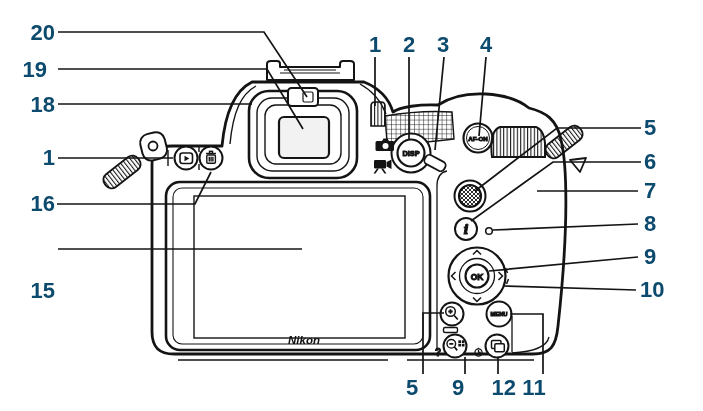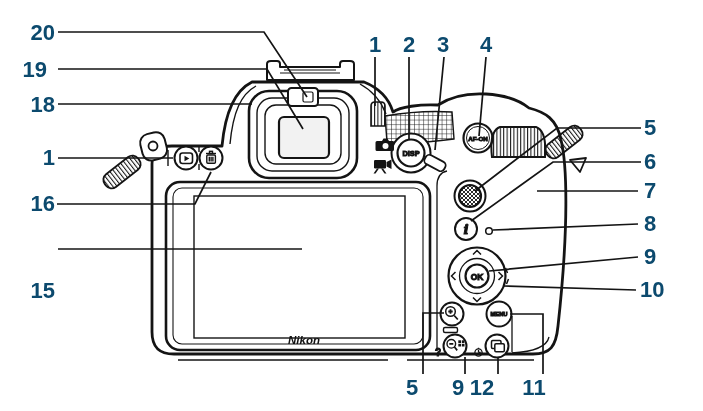--- a/index.html
+++ b/index.html
@@ -191,21 +191,21 @@
 <div class="num top" style="left:393px;top:33px;">2</div>
 <div class="num top" style="left:427px;top:33px;">3</div>
 <div class="num top" style="left:470px;top:33px;">4</div>
 <div class="num" style="left:644px;top:116px;">5</div>
 <div class="num" style="left:644px;top:150px;">6</div>
 <div class="num" style="left:644px;top:179px;">7</div>
 <div class="num" style="left:644px;top:212px;">8</div>
 <div class="num" style="left:644px;top:245px;">9</div>
 <div class="num" style="left:640px;top:278px;">10</div>
 <div class="num bottom" style="left:500px;top:376px;margin-left:16px;">11</div>
-<div class="num bottom" style="left:464px;top:376px;">12</div>
+<div class="num bottom" style="left:480px;top:376px;text-align:right;">12</div>
 <div class="num bottom" style="left:440px;top:376px;">9</div>
 <div class="num bottom" style="left:394px;top:376px;">5</div>
 <div class="num left" style="left:13px;top:235px;margin-top:44px;">15</div>
 <div class="num left" style="left:13px;top:192px;">16</div>
 <div class="num left" style="left:13px;top:146px;">1</div>
 <div class="num left" style="left:13px;top:93px;">18</div>
 <div class="num left" style="left:5px;top:58px;">19</div>
 <div class="num left" style="left:13px;top:21px;">20</div>
 
 </div>

